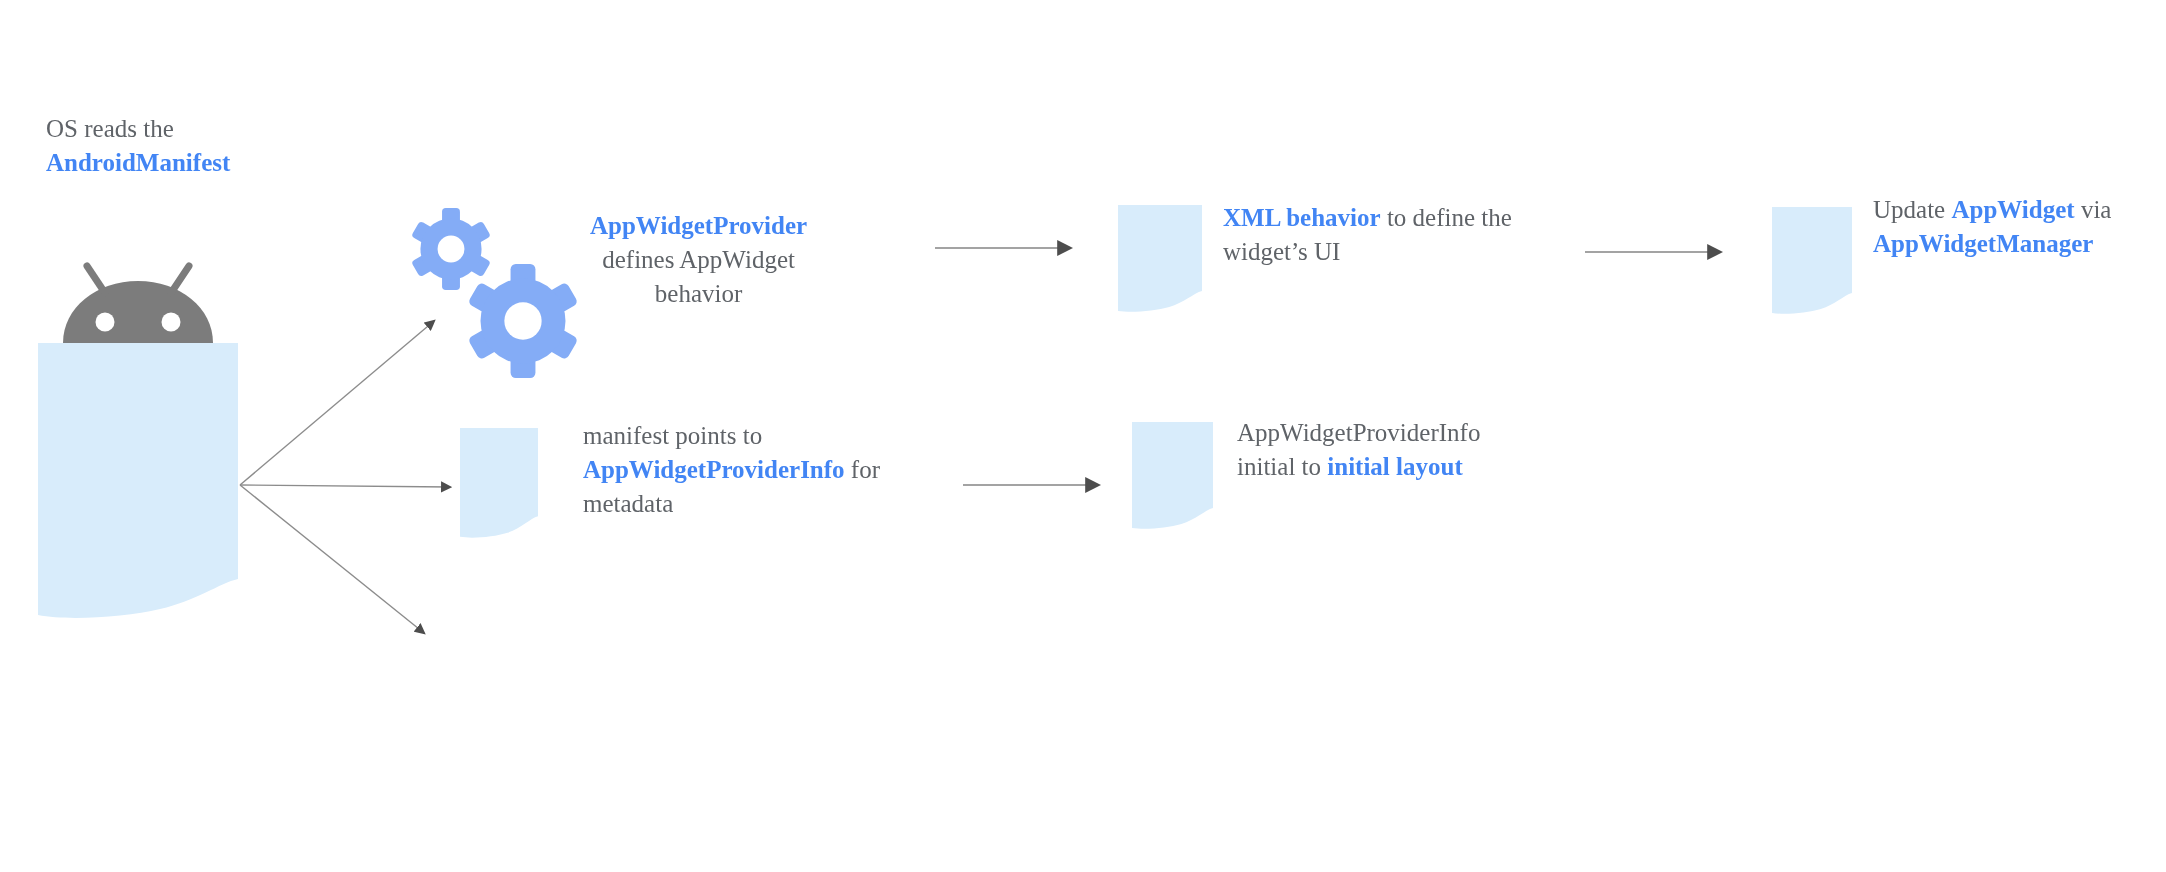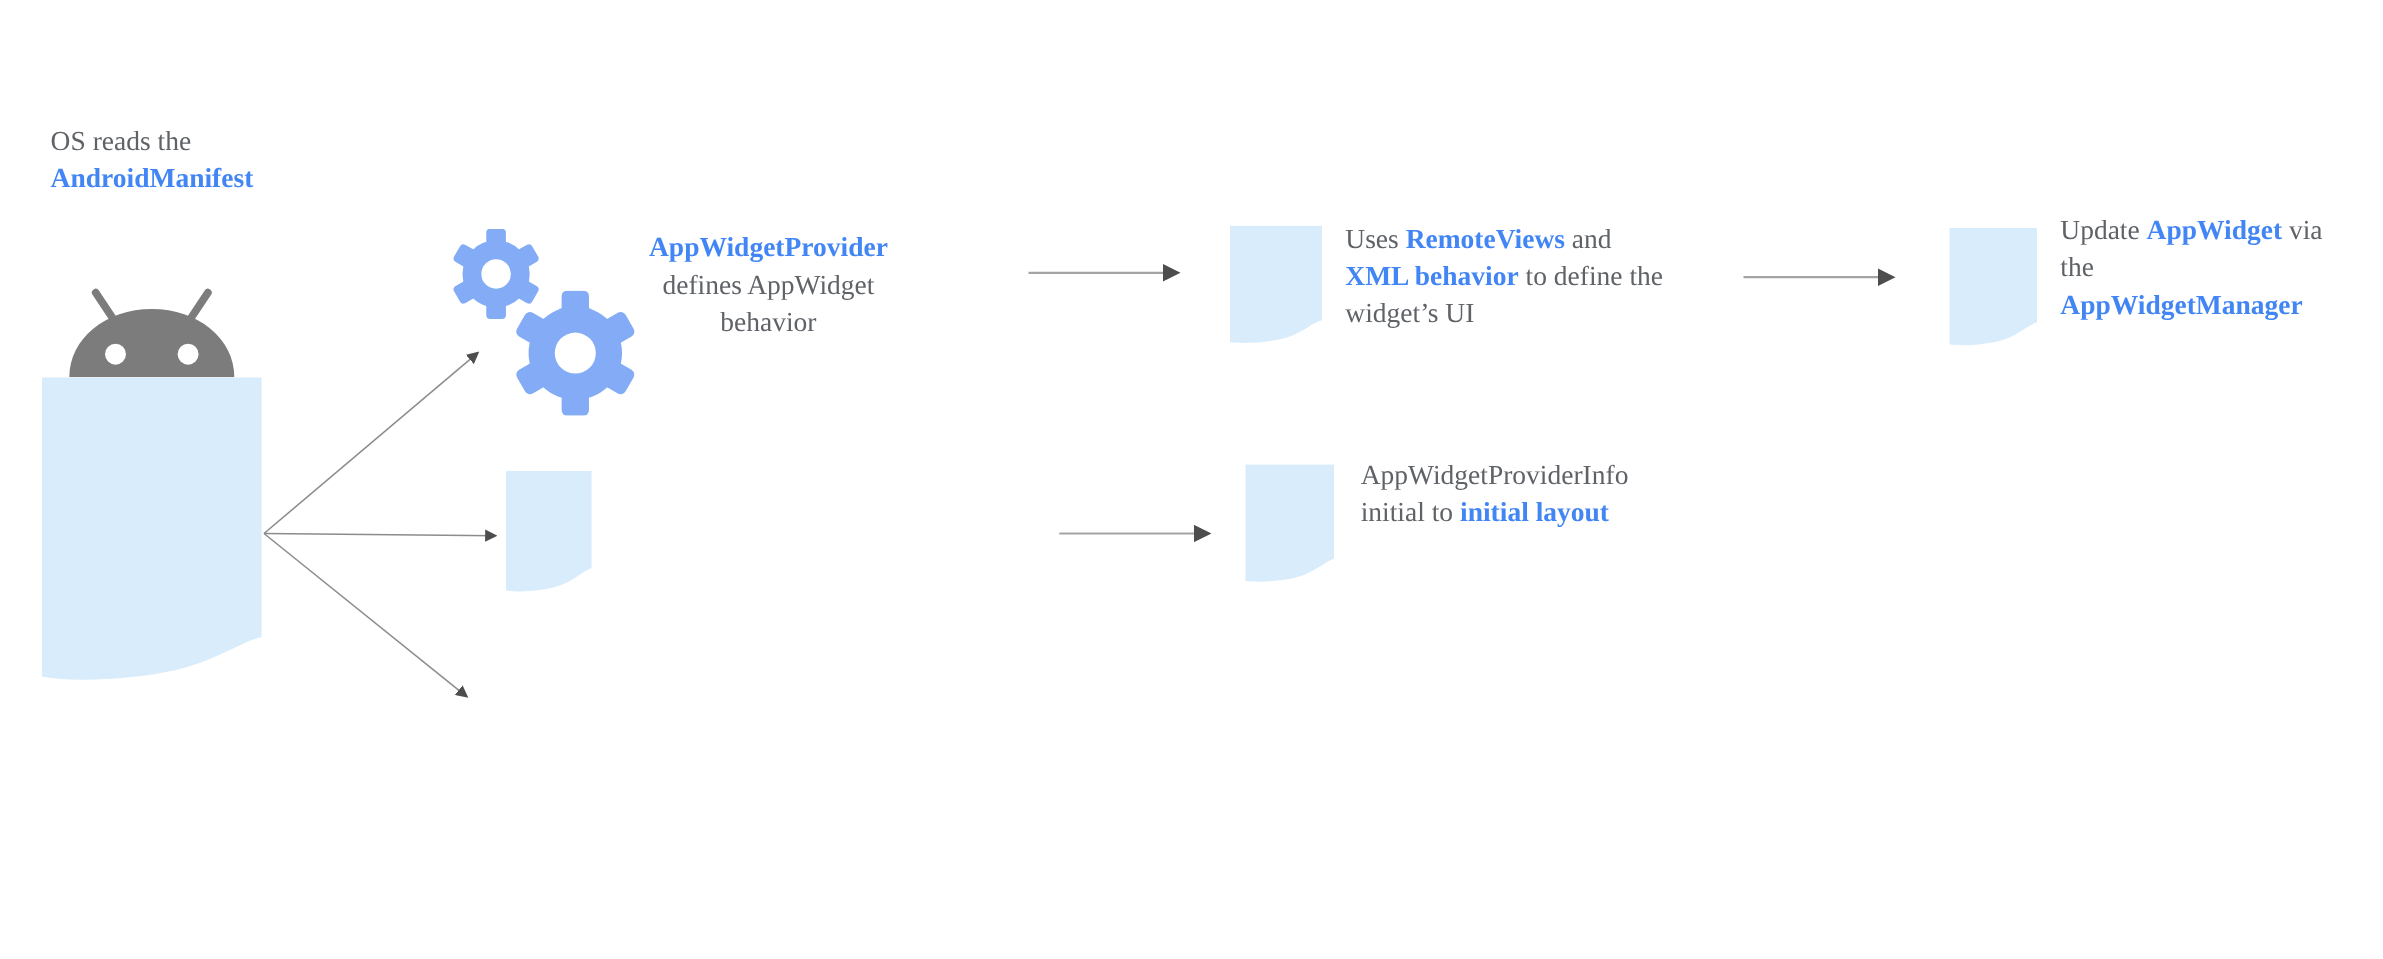--- a/index.html
+++ b/index.html
@@ -93,37 +93,40 @@
   <div class="t" style="left:590px; top:209px;text-align:center;">
       <div class="tline"><span class="blue">AppWidgetProvider</span></div>
       <div class="tline"><span class="gray">defines AppWidget</span></div>
       <div class="tline"><span class="gray">behavior</span></div>
     </div>
 
   <svg class="abs" style="left:1118px; top:205px;" width="84" height="112">
     <use href="#doc-shape" width="84" height="112"></use>
   </svg>
   <div class="t" style="left:1223px; top:201px;">
-      <div class="tline"><span class="gray">Uses </span><span class="blue">RemoteViews</span><span class="gray"> and</span></div>
       <div class="tline"><span class="blue">XML behavior</span><span class="gray"> to define the</span></div>
       <div class="tline"><span class="gray">widget’s UI</span></div>
     </div>
 
   <svg class="abs" style="left:1772px; top:207px;" width="80" height="112">
     <use href="#doc-shape" width="80" height="112"></use>
   </svg>
   <div class="t" style="left:1873px; top:193px;">
       <div class="tline"><span class="gray">Update </span><span class="blue">AppWidget</span><span class="gray"> via</span></div>
-      <div class="tline"><span class="gray">the</span></div>
       <div class="tline"><span class="blue">AppWidgetManager</span></div>
     </div>
 
   <svg class="abs" style="left:460px; top:428px;" width="78" height="115">
     <use href="#doc-shape" width="78" height="115"></use>
   </svg>
+  <div class="t" style="left:583px; top:419px;">
+      <div class="tline"><span class="gray">manifest points to</span></div>
+      <div class="tline"><span class="blue">AppWidgetProviderInfo</span><span class="gray"> for</span></div>
+      <div class="tline"><span class="gray">metadata</span></div>
+    </div>
 
   <svg class="abs" style="left:1132px; top:422px;" width="81" height="112">
     <use href="#doc-shape" width="81" height="112"></use>
   </svg>
   <div class="t" style="left:1237px; top:416px;">
       <div class="tline"><span class="gray">AppWidgetProviderInfo</span></div>
       <div class="tline"><span class="gray">initial to </span><span class="blue">initial layout</span></div>
     </div>
 
 

